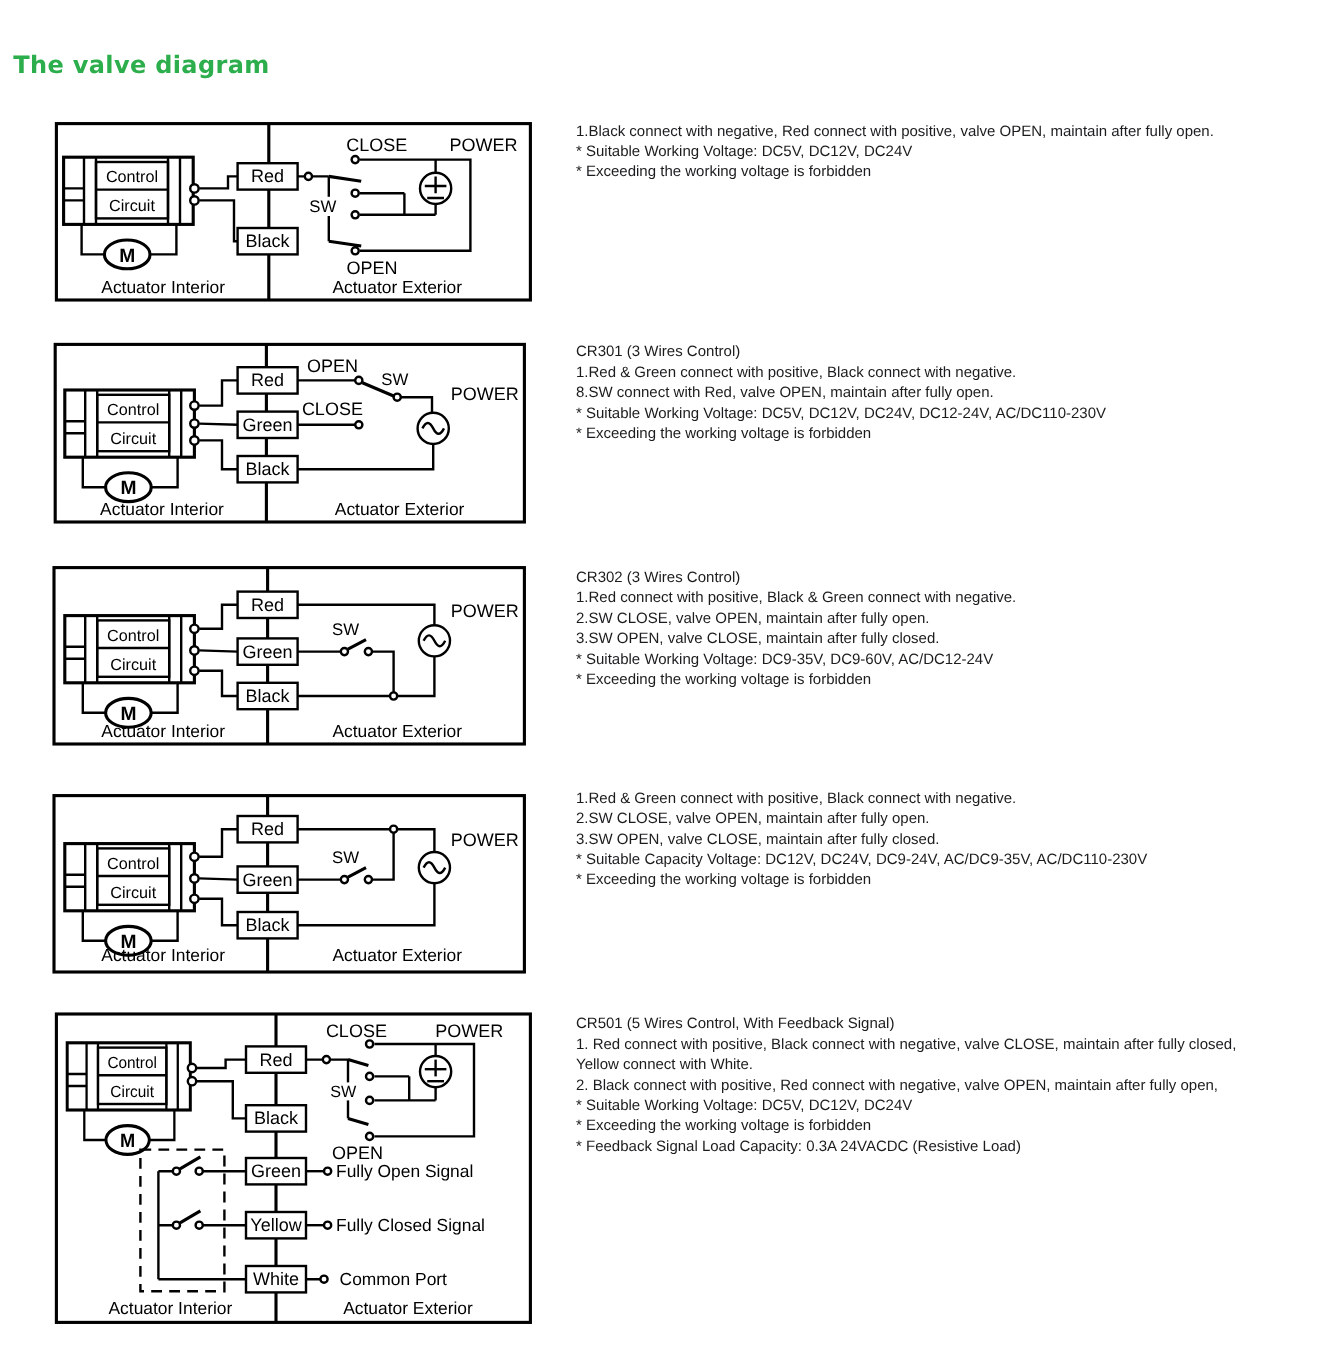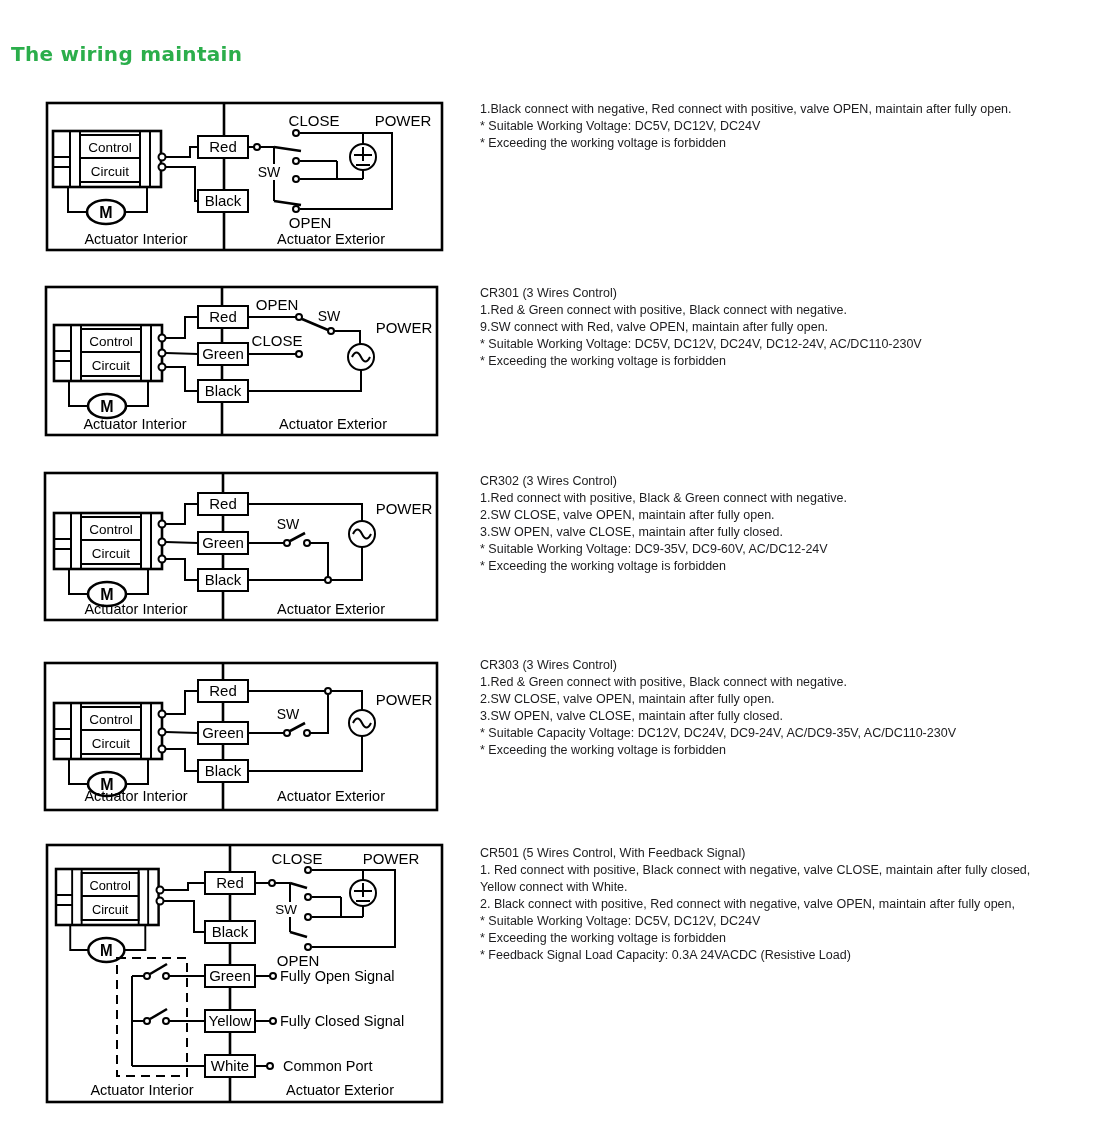--- a/index.html
+++ b/index.html
@@ -24,21 +24,21 @@
   .tlab{font-size:14.5px;}
   .tm{font-size:16px;font-weight:bold;}
   .mid{text-anchor:middle;}
   .mask{fill:#fff;stroke:none;}
 </style>
 </head>
 <body>
 
 <div class="canvas">
 
-  <div class="page-title">The wiring maintain</div>
+  <div class="page-title">The valve diagram</div>
 
   <svg class="diagram-svg" style="left:40px;top:98px" width="410" height="158" viewBox="40 98 410 158">
     <defs>
       <g id="asm">
         <rect x="0" y="0" width="108" height="56" class="w25"></rect>
         <line x1="17" y1="0" x2="17" y2="56" class="w"></line>
         <line x1="27" y1="0" x2="27" y2="56" class="w"></line>
         <line x1="87" y1="0" x2="87" y2="56" class="w"></line>
         <line x1="97" y1="0" x2="97" y2="56" class="w"></line>
         <rect x="27" y="4" width="60" height="47" class="w"></rect>
@@ -150,21 +150,21 @@
     <text x="277" y="346" class="t15 mid">CLOSE</text>
     <text x="404" y="333" class="t15 mid">POWER</text>
     <text x="135" y="429" class="tlab mid">Actuator Interior</text>
     <text x="333" y="429" class="tlab mid">Actuator Exterior</text>
   </svg>
 
   <div class="desc" style="top:285px">
     <div class="tline">CR301 (3 Wires Control)</div>
     <div>
         <div class="tline">1.Red &amp; Green connect with positive, Black connect with negative.</div>
-        <div class="tline">9.SW connect with Red, valve OPEN, maintain after fully open.</div>
+        <div class="tline">8.SW connect with Red, valve OPEN, maintain after fully open.</div>
         <div class="tline">* Suitable Working Voltage: DC5V, DC12V, DC24V, DC12-24V, AC/DC110-230V</div>
         <div class="tline">* Exceeding the working voltage is forbidden</div>
       </div>
   </div>
 
   <svg class="diagram-svg" style="left:40px;top:469px" width="402" height="156" viewBox="40 469 402 156">
     <rect x="45" y="473" width="392" height="147" class="w25"></rect>
     <line x1="223" y1="473" x2="223" y2="620" class="w25"></line>
     <use href="#asm" transform="translate(54,513)"></use>
     <g>
@@ -252,21 +252,20 @@
       <rect x="198" y="760" width="50" height="22" class="box"></rect>
       <text x="223" y="776" class="t15 mid">Black</text>
     </g>
     <text x="288" y="719" class="t14 mid">SW</text>
     <text x="404" y="705" class="t15 mid">POWER</text>
     <text x="136" y="801" class="tlab mid">Actuator Interior</text>
     <text x="331" y="801" class="tlab mid">Actuator Exterior</text>
   </svg>
 
   <div class="desc" style="top:657px">
-    <div class="tline">CR303 (3 Wires Control)</div>
     <div>
         <div class="tline">1.Red &amp; Green connect with positive, Black connect with negative.</div>
         <div class="tline">2.SW CLOSE, valve OPEN, maintain after fully open.</div>
         <div class="tline">3.SW OPEN, valve CLOSE, maintain after fully closed.</div>
         <div class="tline">* Suitable Capacity Voltage: DC12V, DC24V, DC9-24V, AC/DC9-35V, AC/DC110-230V</div>
         <div class="tline">* Exceeding the working voltage is forbidden</div>
       </div>
   </div>
 
   <svg class="diagram-svg" style="left:42px;top:841px" width="405" height="266" viewBox="42 841 405 266">

